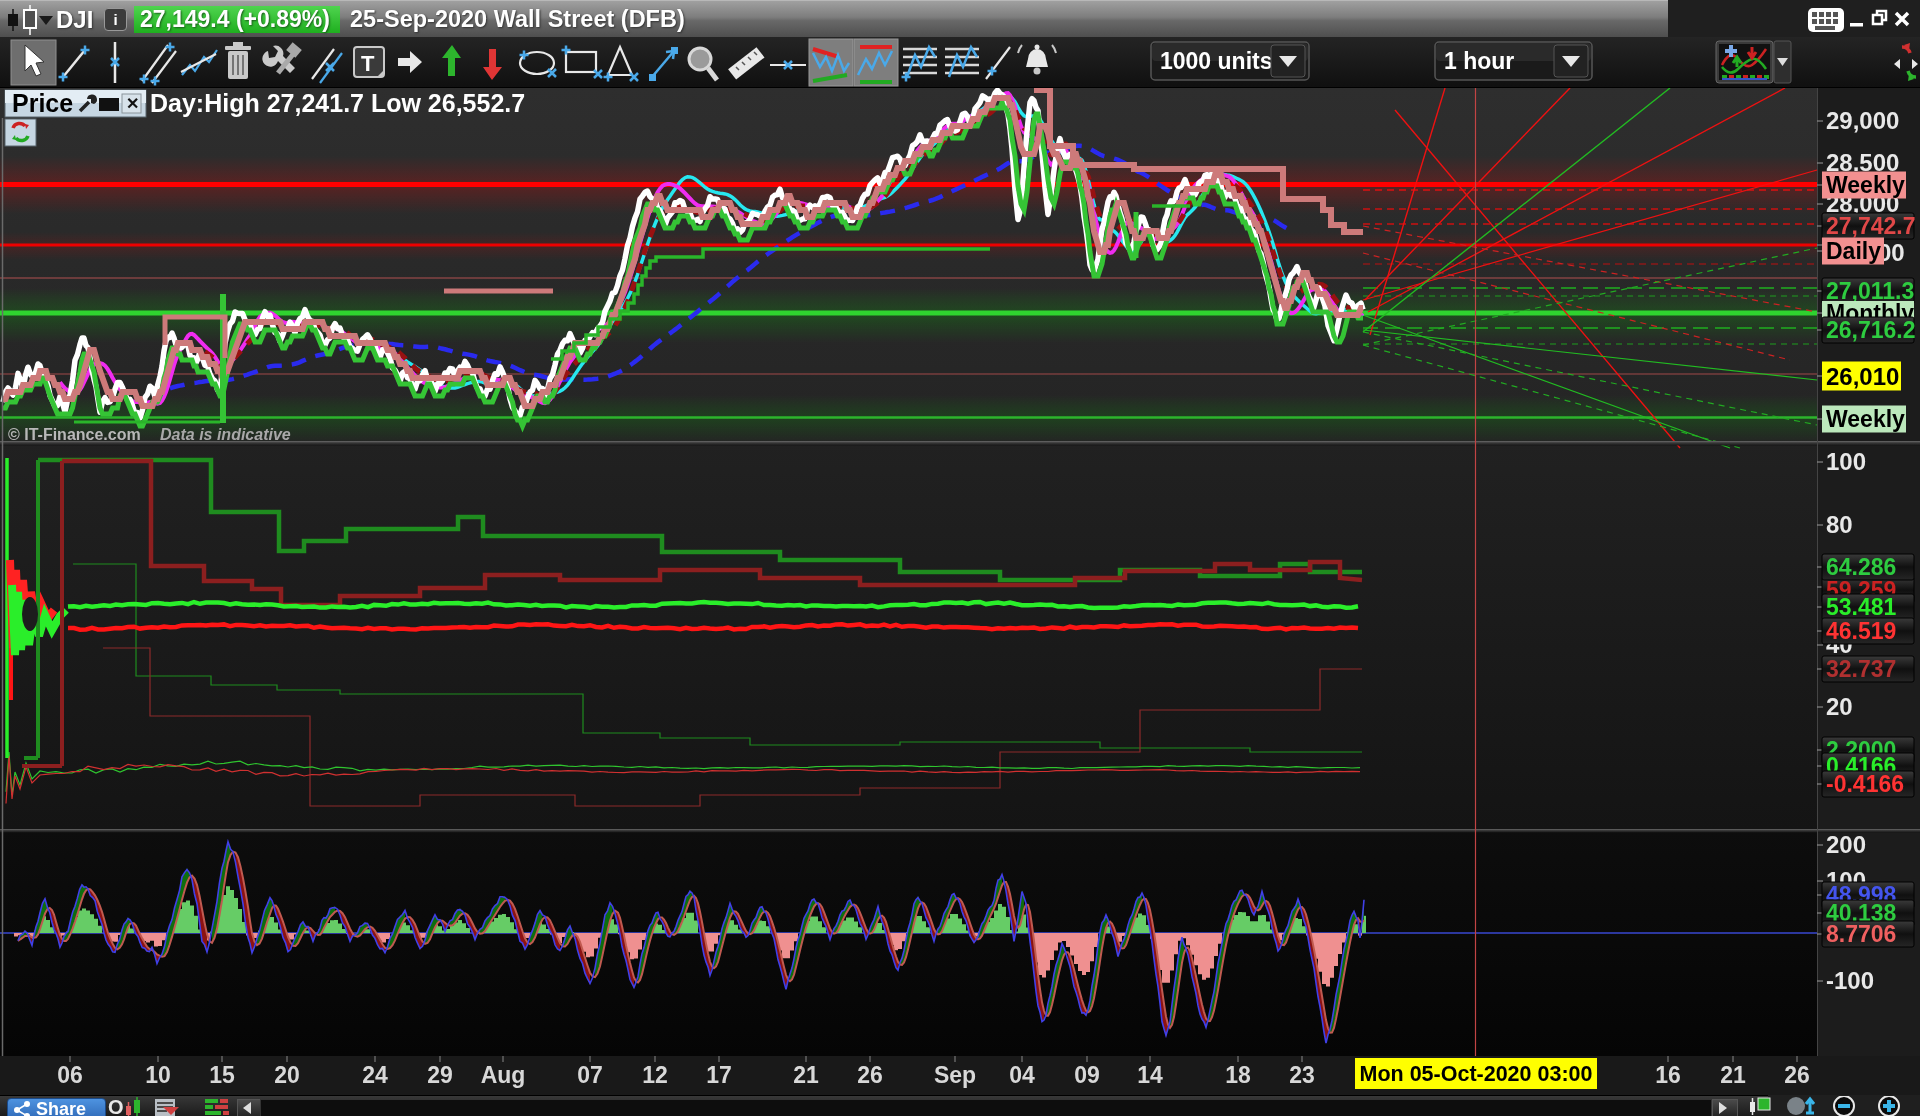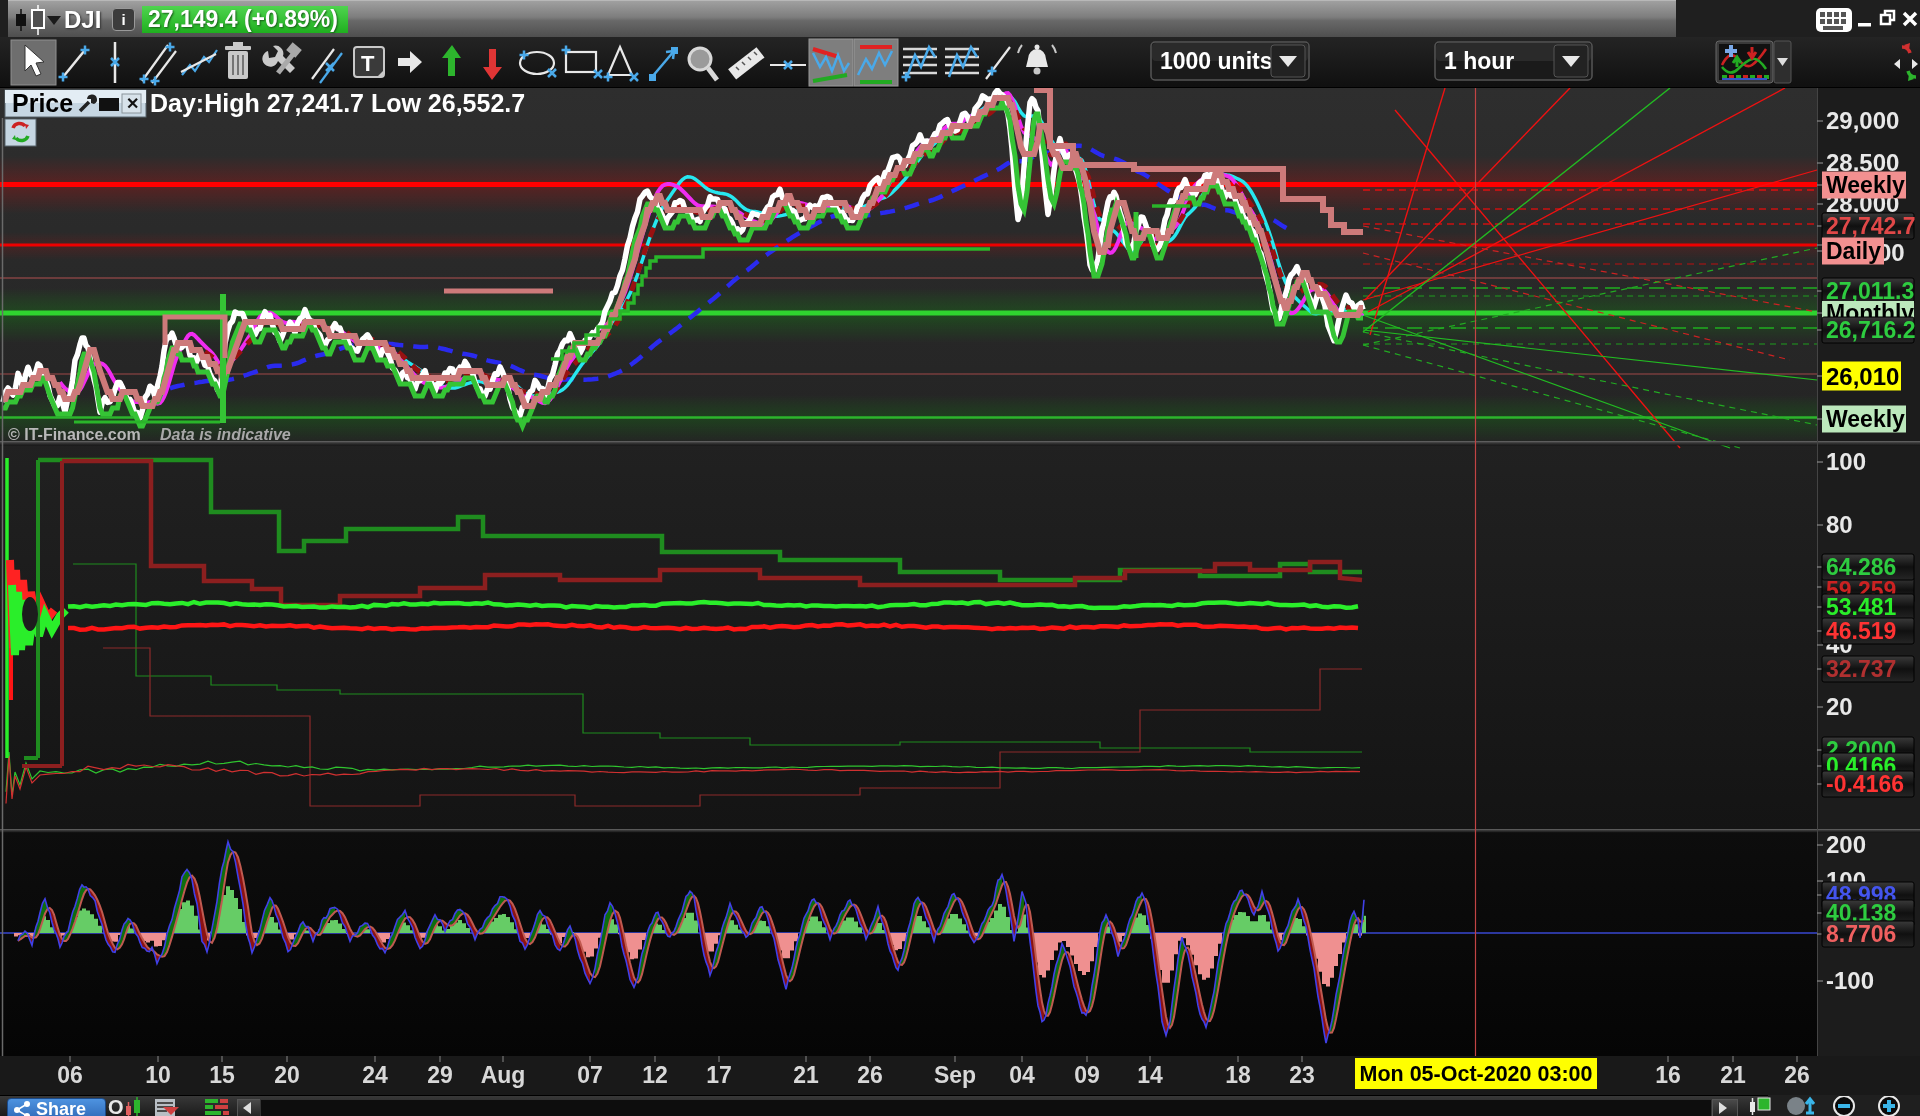--- a/index.html
+++ b/index.html
@@ -1,29 +1,30 @@
 <!DOCTYPE html>
 <html><head><meta charset="utf-8"><style>
 html,body{margin:0;padding:0;background:#000;}
 #app{position:relative;width:1920px;height:1116px;overflow:hidden;background:#1f1f1f;font-family:"Liberation Sans",sans-serif;}
 #tbar{position:absolute;left:0;top:37px;width:1920px;height:51px;background:linear-gradient(#242424,#101010);border-bottom:1px solid #000;box-sizing:border-box}
 </style></head><body>
 <div id="app">
 
-<div style="position:absolute;left:8px;top:0;width:1668px;height:37px;background:linear-gradient(#a0a0a0,#7d7d7d 45%,#686868 55%,#4f4f4f);border-top:1px solid #b8b8b8;box-sizing:border-box">
+<div style="position:absolute;left:0;top:0;width:1668px;height:37px;background:linear-gradient(#a0a0a0,#7d7d7d 45%,#686868 55%,#4f4f4f);border-top:1px solid #b8b8b8;box-sizing:border-box">
   <svg width="100" height="37" style="position:absolute;left:0;top:0">
     <line x1="13" y1="8" x2="13" y2="30" stroke="#111" stroke-width="1.5"></line>
     <rect x="8" y="13" width="10" height="12" fill="#111"></rect>
     <line x1="30" y1="4" x2="30" y2="34" stroke="#fff" stroke-width="1.5"></line>
     <rect x="24" y="9" width="12" height="18" fill="#4f4f4f" stroke="#fff" stroke-width="2"></rect>
     <path d="M39,15 h14 l-7,9 z" fill="#1a1a1a"></path>
   </svg>
   <span style="position:absolute;left:56px;top:5px;font:bold 24px 'Liberation Sans',sans-serif;color:#fff;text-shadow:1px 1px 2px #333">DJI</span>
   <span style="position:absolute;left:104px;top:7px;width:21px;height:21px;background:#3c3c3c;border:1px solid #999;border-radius:4px;color:#fff;font:bold 15px 'Liberation Sans',sans-serif;text-align:center;line-height:21px">i</span>
   <span style="position:absolute;left:134px;top:5px;width:206px;height:27px;box-sizing:border-box;background:linear-gradient(#4fd44f,#1faf1f);padding:0 0 13px 6px;font:bold 23px 'Liberation Sans',sans-serif;color:#fff;line-height:27px;text-shadow:1px 1px 2px #1a5c1a;white-space:nowrap">27,149.4 (+0.89%)</span>
+  <span style="position:absolute;left:350px;top:5px;font:bold 23.5px 'Liberation Sans',sans-serif;color:#fff;text-shadow:1px 1px 2px #333;white-space:nowrap">25-Sep-2020&nbsp;Wall Street (DFB)</span>
   <svg width="120" height="37" style="position:absolute;left:1800px;top:0">
     <rect x="8" y="7" width="36" height="24" rx="5" fill="#fff"></rect>
     <g fill="#555">
       <rect x="12" y="11" width="5" height="5"></rect>
           <rect x="19" y="11" width="5" height="5"></rect>
           <rect x="26" y="11" width="5" height="5"></rect>
           <rect x="33" y="11" width="5" height="5"></rect>
       <rect x="12" y="18" width="5" height="5"></rect>
           <rect x="19" y="18" width="5" height="5"></rect>
           <rect x="26" y="18" width="5" height="5"></rect>

